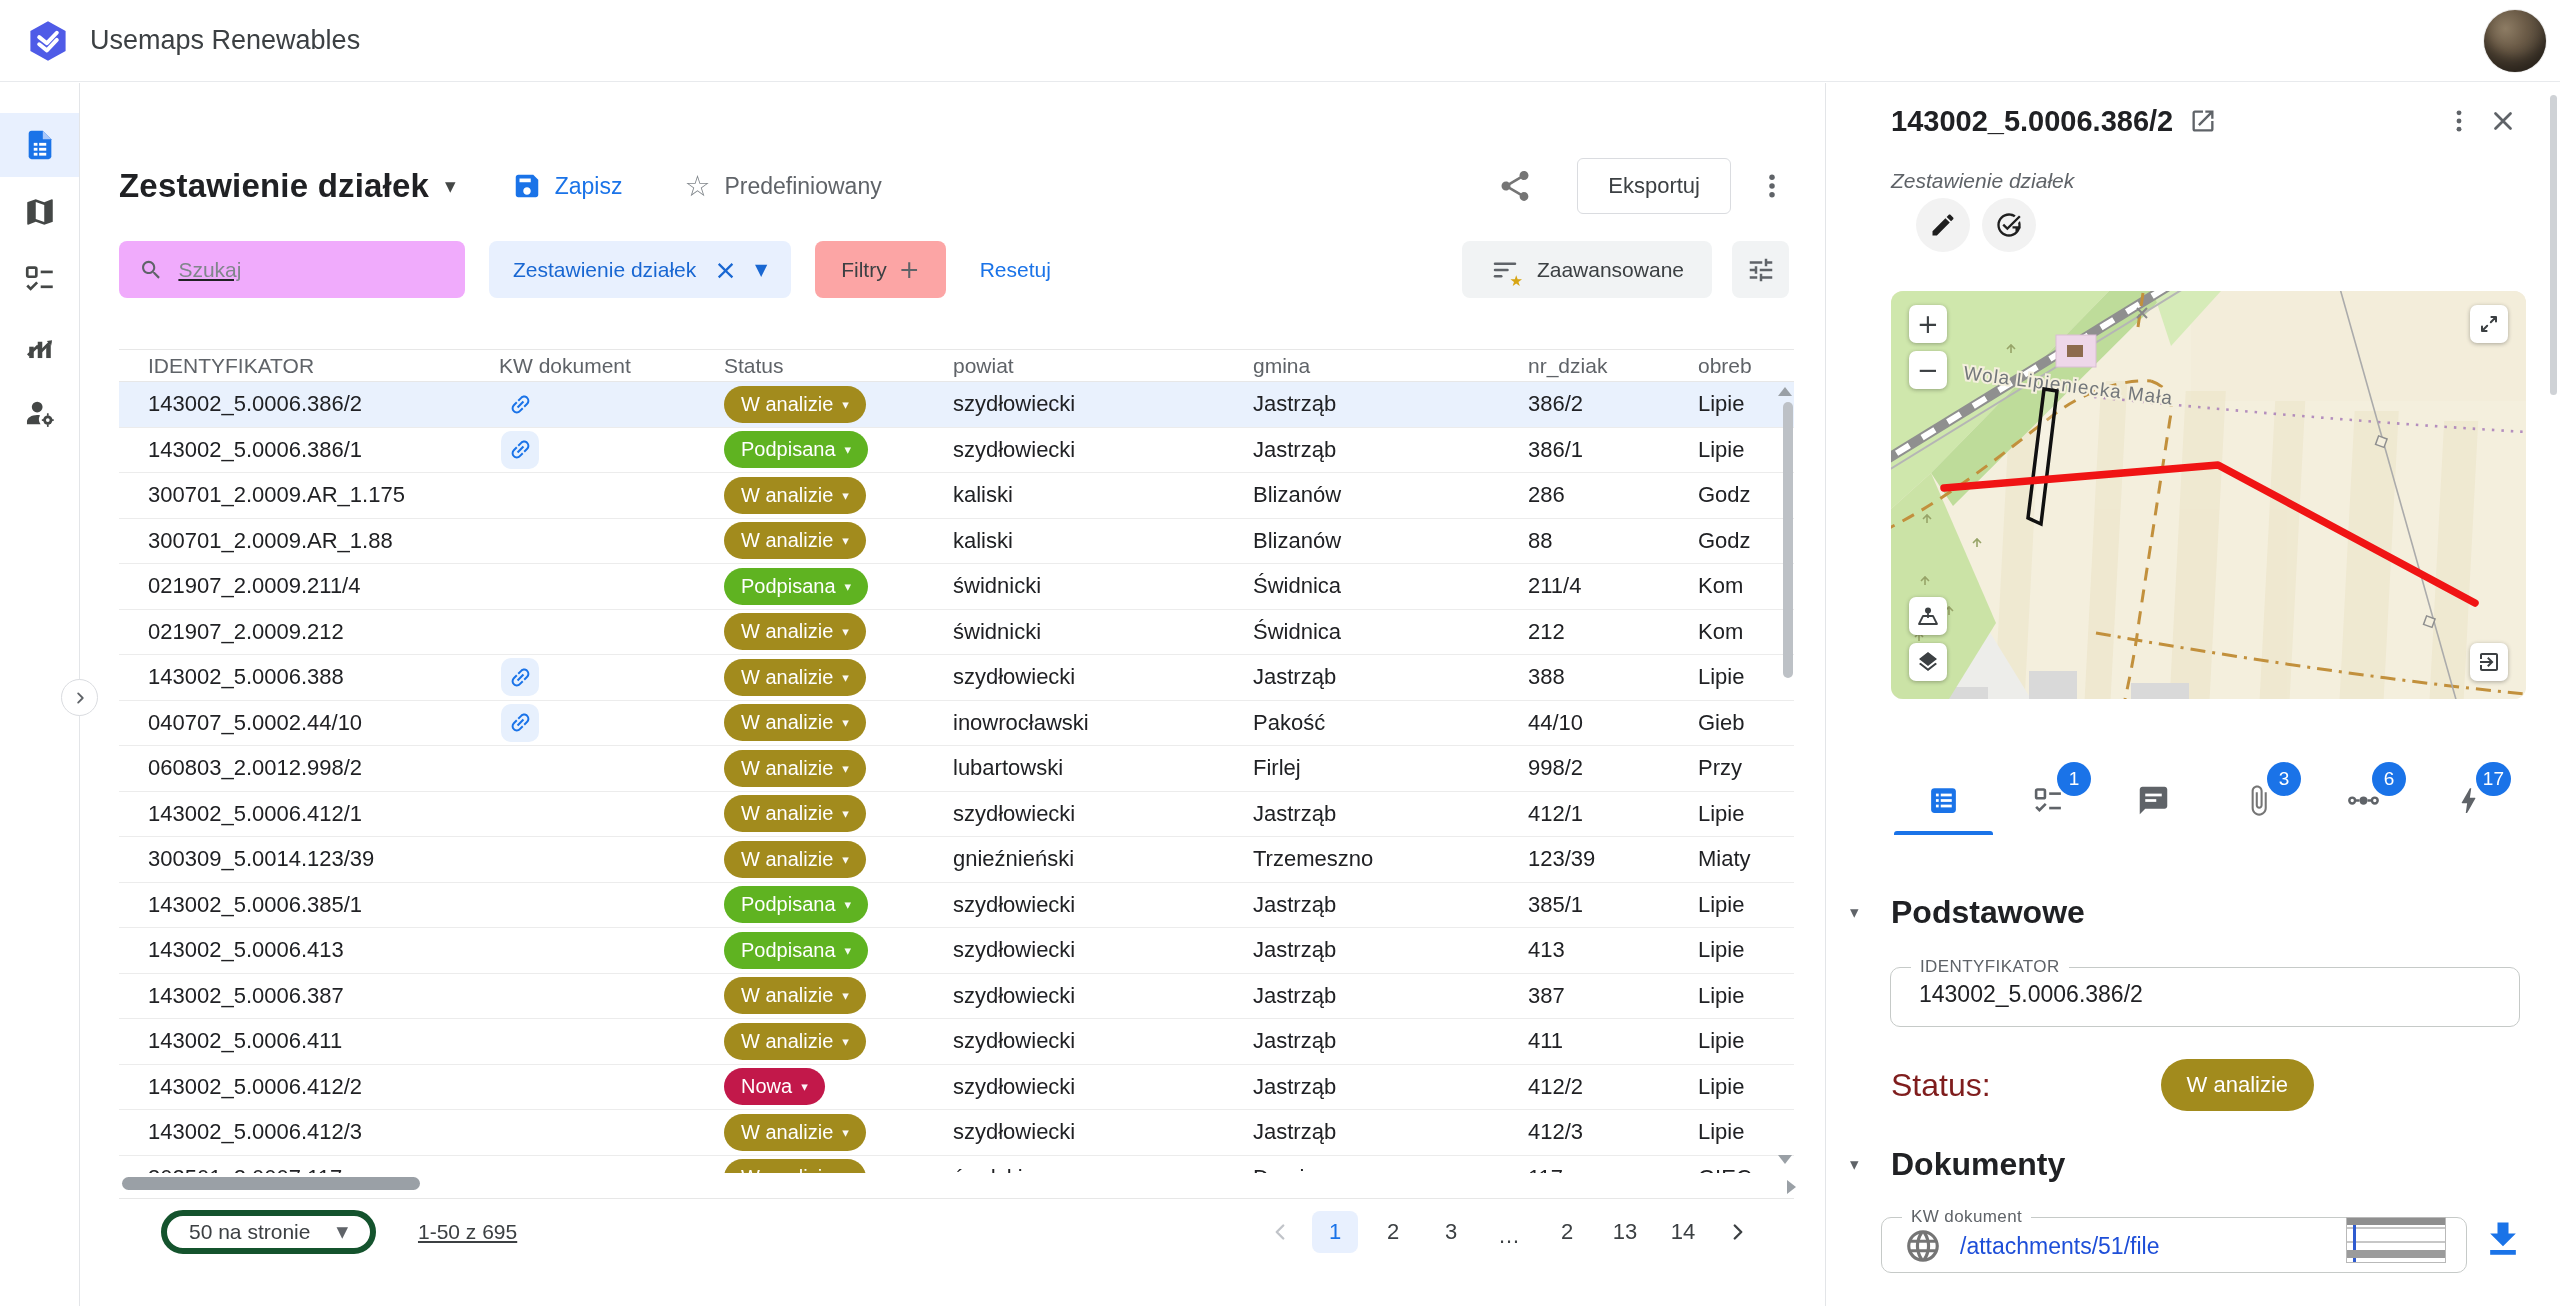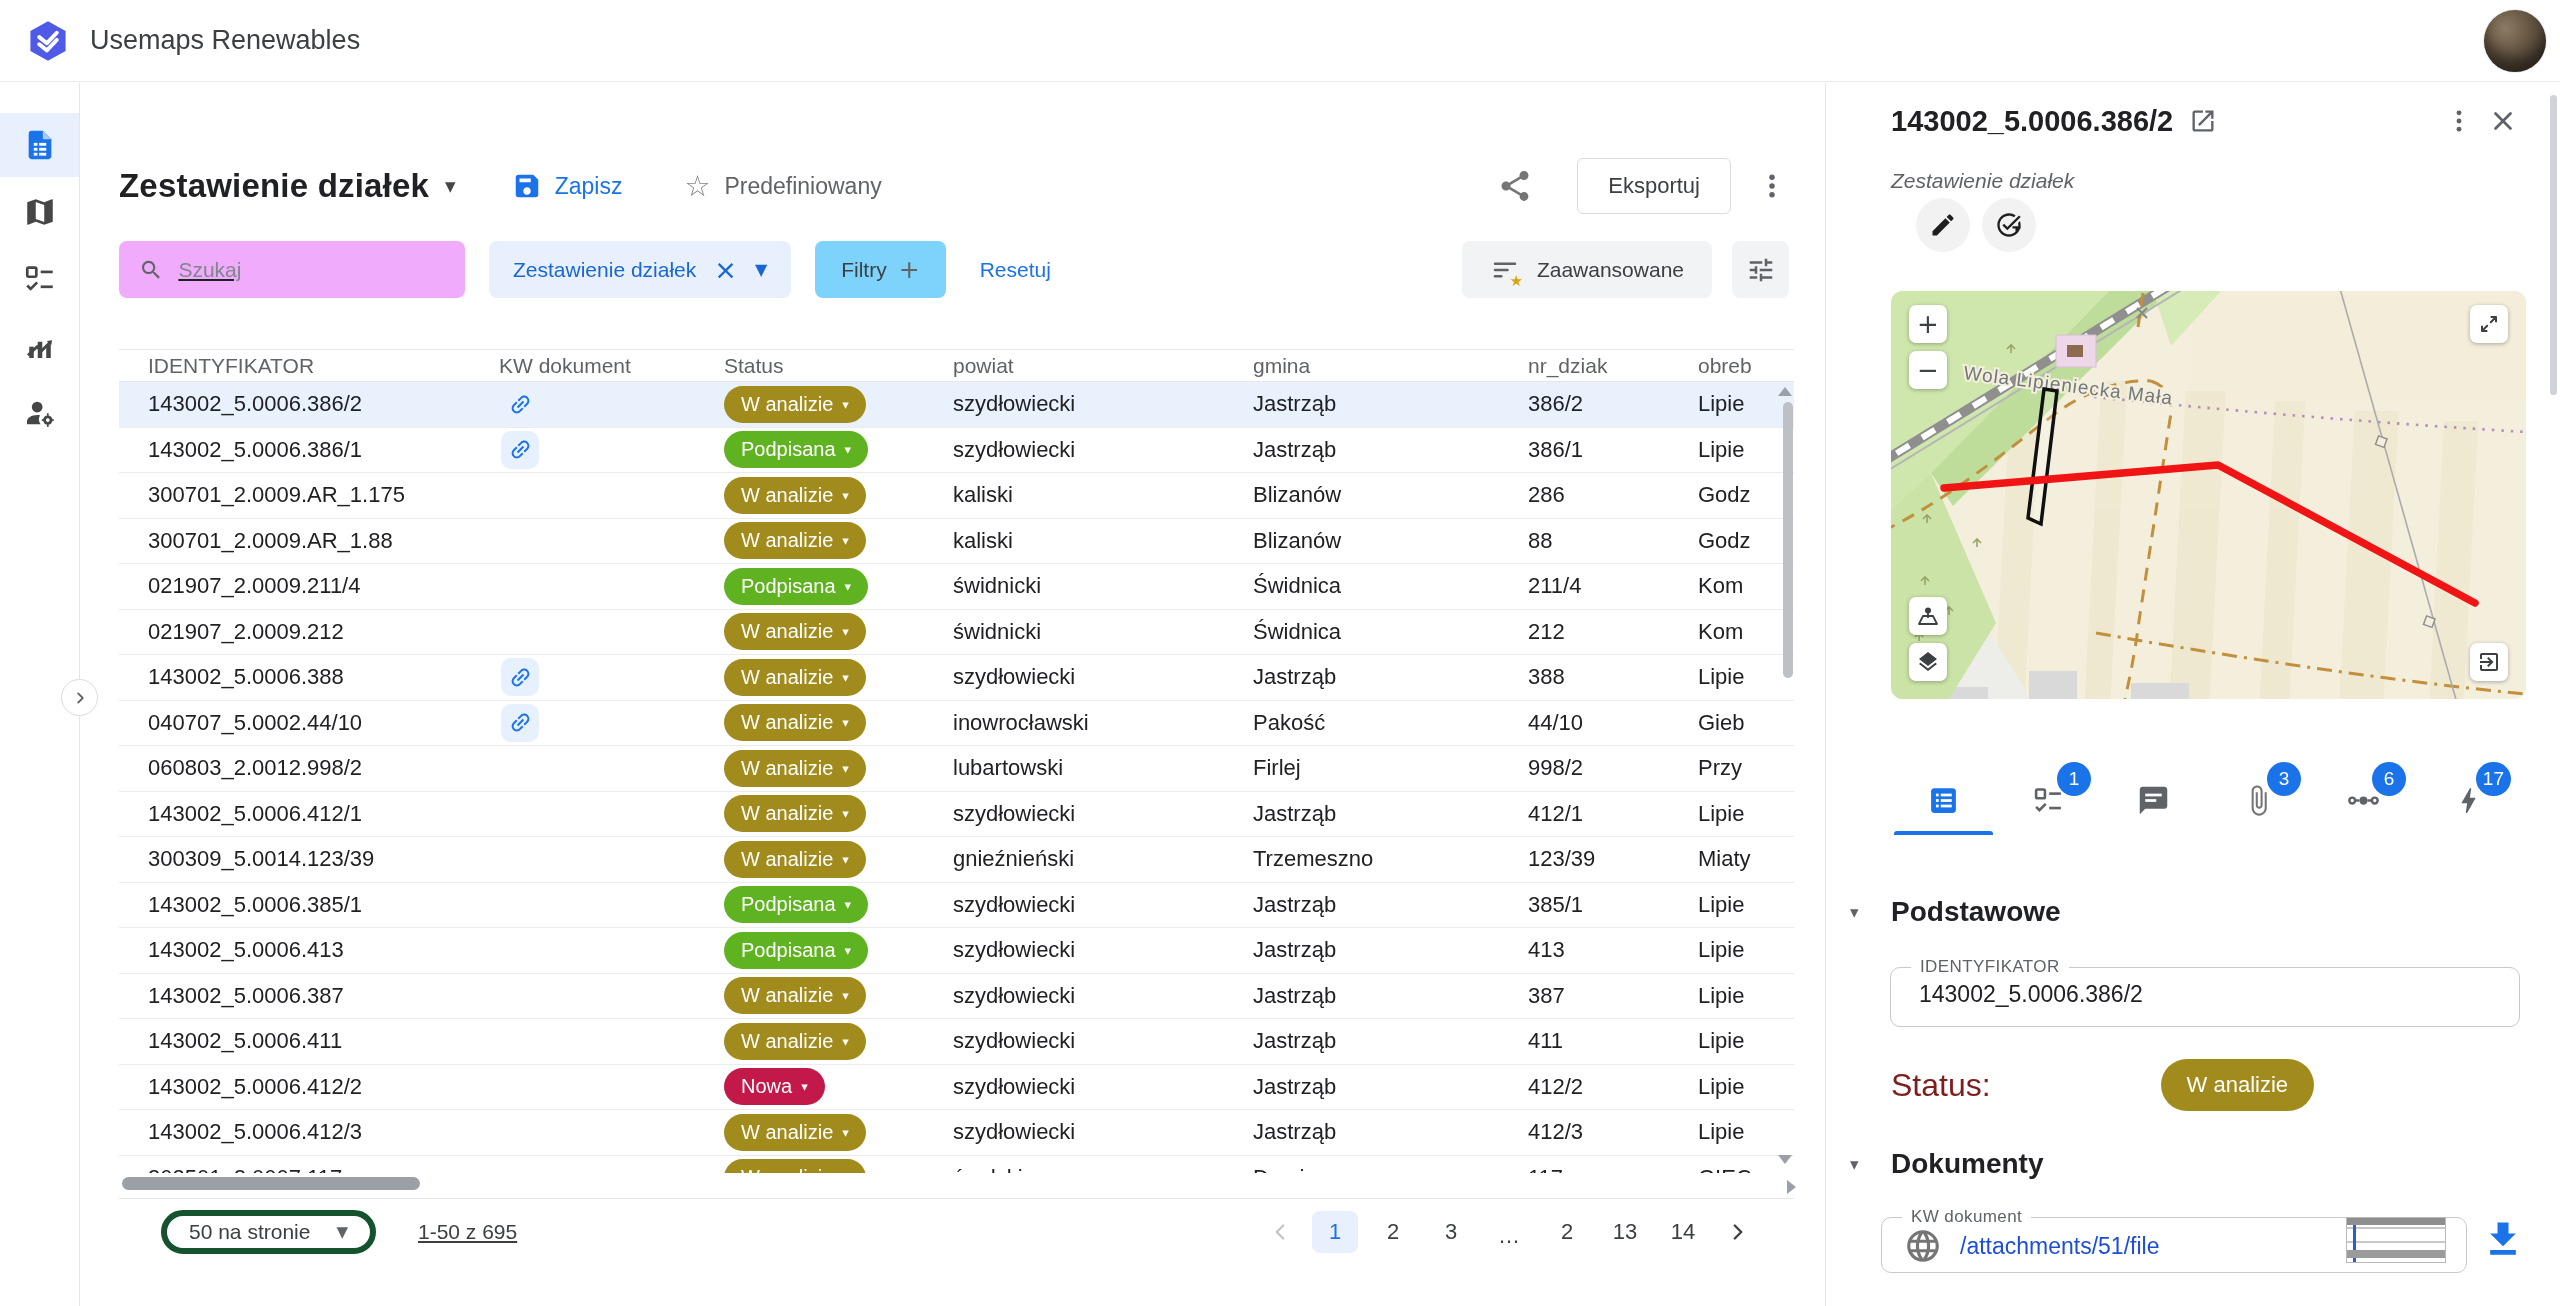--- a/index.html
+++ b/index.html
@@ -41,21 +41,21 @@
 
   .filter-row{position:absolute;left:39px;top:158px;right:36px;height:57px;display:flex;align-items:center;}
   .search-box{width:346px;height:57px;background:#f0abfc;border-radius:8px;display:flex;align-items:center;padding:0 20px;gap:15px;text-decoration:underline;}
   .search-box input{border:none;outline:none;background:transparent;font-size:21px;width:100%;
     font-family:"Liberation Sans",sans-serif;color:#202124;}
   .search-box input::placeholder{color:#80868b;}
   .view-chip{margin-left:24px;height:57px;background:#e8f0fe;border-radius:8px;display:flex;align-items:center;
     padding:0 24px;gap:18px;color:#1967d2;font-size:21px;font-weight:500;}
   .view-chip .chip-x{font-size:27px;line-height:1;}
   .view-chip .chip-caret{font-size:16px;}
-  .filters-btn{margin-left:24px;height:57px;background:#7dd3fc;border-radius:8px;display:flex;align-items:center;
+  .filters-btn{margin-left:24px;height:57px;background:#fca5a5;border-radius:8px;display:flex;align-items:center;
     padding:0 26px;gap:12px;color:#3c4043;font-size:21px;}
   .filters-btn .glyph{font-size:25px;color:#5f6368;}
   .reset-btn{margin-left:34px;color:#1a73e8;font-size:21px;font-weight:500;}
   .advanced-btn{margin-left:auto;height:57px;background:#f1f3f4;border-radius:8px;display:flex;align-items:center;
     padding:0 28px;gap:17px;color:#3c4043;font-size:21px;position:relative;}
   .adv-ic{position:relative;width:30px;height:30px;}
   .adv-ic .mini-star{position:absolute;right:-3px;bottom:-5px;font-size:15px;color:#d7a514;}
   .tune-btn{margin-left:20px;width:57px;height:57px;background:#f1f3f4;border-radius:8px;
     display:flex;align-items:center;justify-content:center;}
 
@@ -126,21 +126,21 @@
   .tab{flex:1;position:relative;display:flex;align-items:center;justify-content:center;}
   .tab svg{width:33px;height:33px;}
   .tab.active::after{content:"";position:absolute;left:3px;right:3px;bottom:0;height:4px;
     border-radius:3px 3px 0 0;background:#1a73e8;}
   .badge{position:absolute;top:-3px;right:10px;min-width:34px;height:34px;padding:0 7px;border-radius:17px;
     background:#1a73e8;color:#fff;font-size:19px;font-weight:500;display:flex;align-items:center;justify-content:center;}
   .badge:empty{display:none;}
 
   .section-head{position:absolute;left:24px;display:flex;align-items:center;height:34px;}
   .section-head .tri{font-size:17px;color:#5f6368;width:41px;}
-  .section-head .sh-label{font-size:28px;font-weight:700;color:#202124;}
+  .section-head .sh-label{font-size:32px;font-weight:700;color:#202124;}
   .sh-basic{top:812px;} .sh-docs{top:1064px;}
 
   fieldset{position:absolute;border:1px solid #c6cac8;border-radius:10px;}
   fieldset legend{margin-left:20px;padding:0 9px;font-size:17px;color:#5f6368;letter-spacing:.4px;}
   .fs-id{left:64px;top:874px;width:630px;height:70px;}
   .fs-id .fs-value{padding:4px 0 0 28px;font-size:23px;color:#202124;}
   .status-row{position:absolute;left:65px;top:976px;height:52px;display:flex;align-items:center;}
   .status-label{font-size:32px;color:#7f1d1d;}
   .status-pill{margin-left:170px;height:52px;padding:0 26px;border-radius:26px;background:#a28b1d;
     color:#fff;font-size:22px;font-weight:500;display:flex;align-items:center;}

